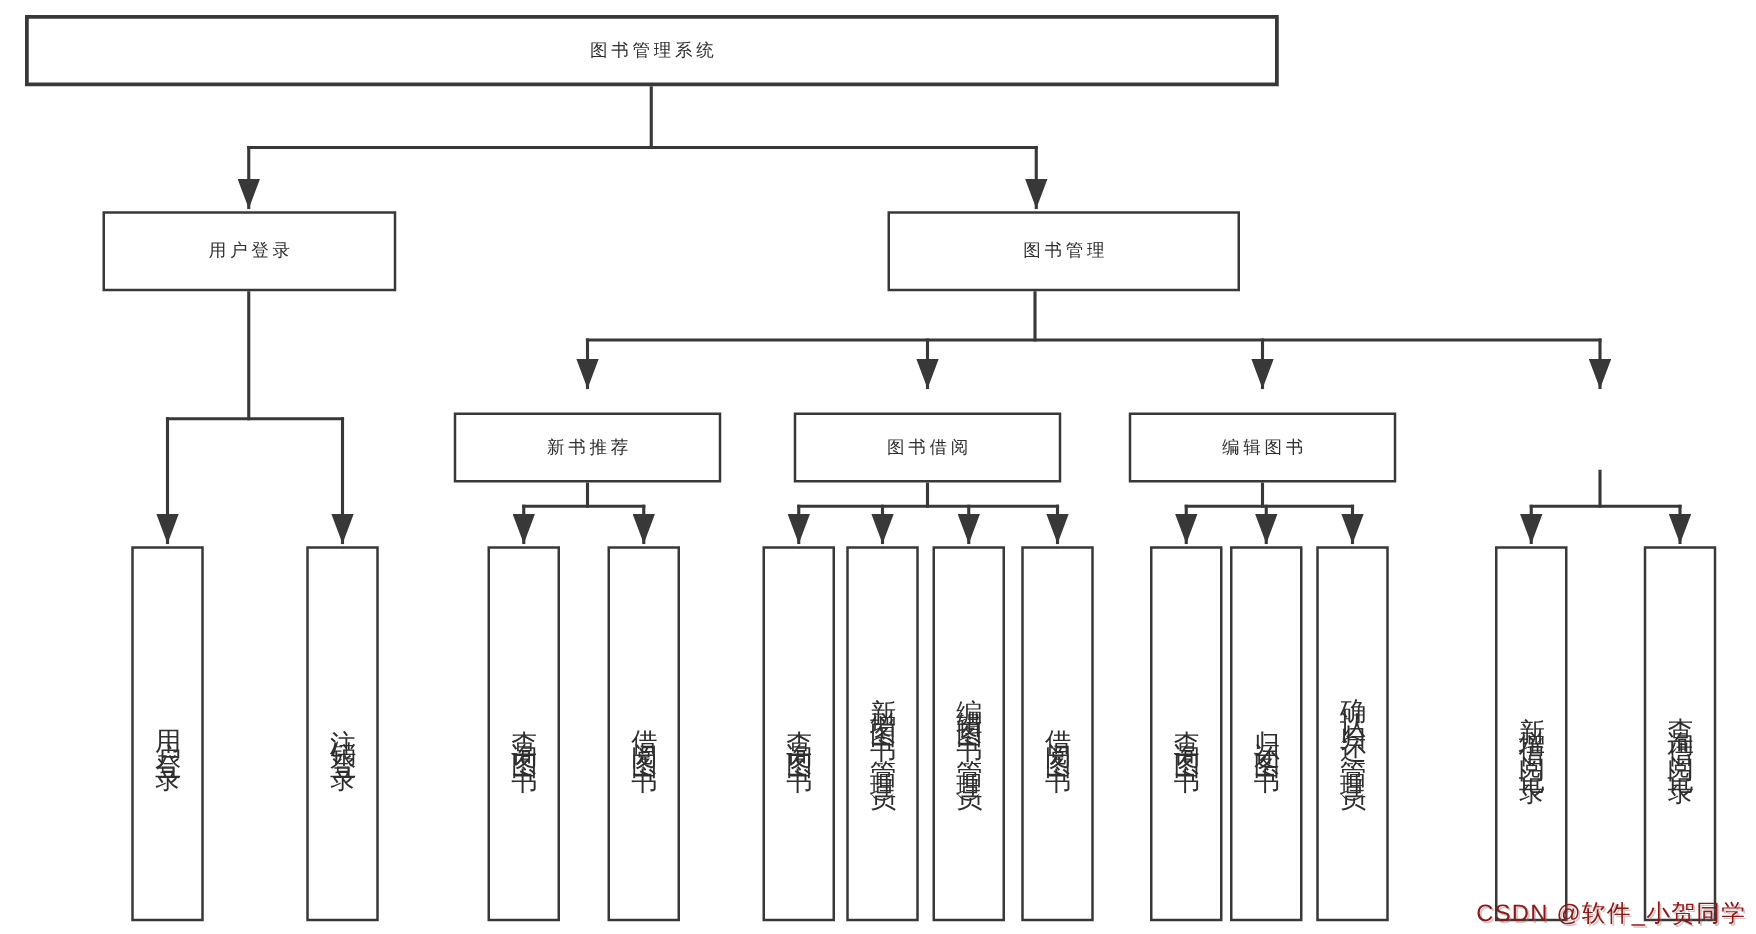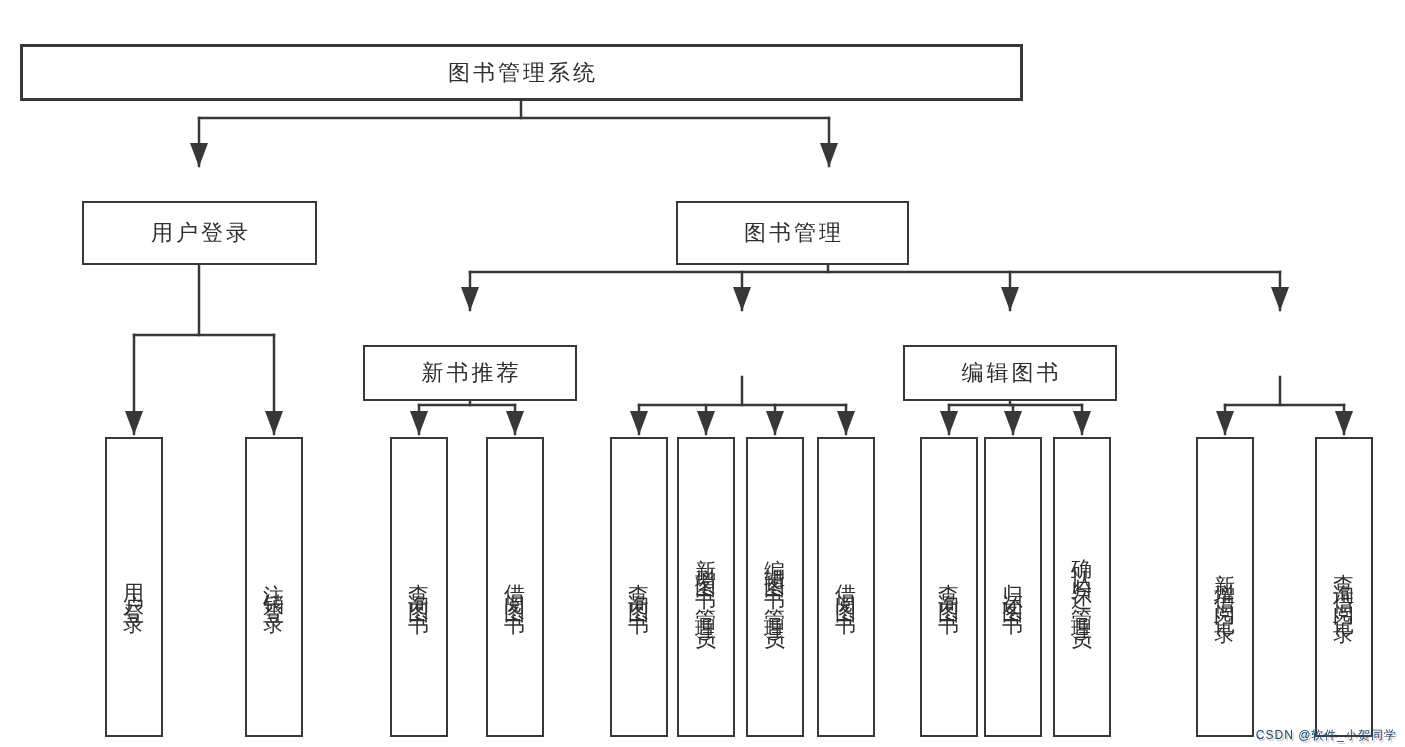--- a/index.html
+++ b/index.html
@@ -19,34 +19,33 @@
     position: absolute;
     box-sizing: border-box;
     background: #ffffff;
     border: 2px solid #383838;
     display: flex;
     align-items: center;
     justify-content: center;
     color: #2e2e2e;
   }
   .hnode {
-    font-size: 22px;
+    font-size: 14px;
     letter-spacing: 3px;
     text-indent: 3px;
     white-space: nowrap;
-    margin-top: 32px;
   }
   .root {
     left: 20px; top: 12px; width: 1003px; height: 57px;
     border-width: 3px;
   }
   .lvl2 { top: 169px; height: 64px; }
   .n-user-login   { left: 82px;  width: 235px; }
-  .n-book-mgmt    { left: 676px; width: 233px; }
-  .lvl3 { top: 313px; height: 56px; width: 214px; }
+  .n-book-mgmt    { left: 710px; width: 282px; }
+  .lvl3 { top: 330px; height: 56px; width: 214px; }
   .n-recommend { left: 363px;  }
   .n-borrow    { left: 635px;  }
   .n-current   { left: 903px;  }
   .n-records   { left: 1173px; }
   .leaf {
     top: 437px; height: 300px; width: 58px;
   }
   .leaf .vtext {
     writing-mode: vertical-rl;
     text-orientation: mixed;
@@ -66,22 +65,22 @@
   .l8  { left: 817px; }
   .l9  { left: 920px; }
   .l10 { left: 984px; }
   .l11 { left: 1053px; }
   .l12 { left: 1196px; }
   .l13 { left: 1315px; }
   #watermark {
     position: absolute;
     right: 8px;
     bottom: 3px;
-    font-size: 12px;
-    color: #0c4a6e;
+    font-size: 19px;
+    color: #7f1d1d;
     text-shadow: 1.5px 1.5px 0 rgba(196, 90, 90, 0.4);
     letter-spacing: 1px;
     white-space: nowrap;
   }
 </style>
 </head>
 <body>
 
 <div id="canvas">
 
@@ -142,20 +141,23 @@
   <div class="box lvl2 n-user-login hnode">
     <span>用户登录</span>
   </div>
   <div class="box lvl2 n-book-mgmt hnode">
     <span>图书管理</span>
   </div>
 
   <div class="box lvl3 n-recommend hnode">
     <span>新书推荐</span>
   </div>
+  <div class="box lvl3 n-borrow hnode">
+    <span>图书借阅</span>
+  </div>
   <div class="box lvl3 n-current hnode">
     <span>编辑图书</span>
   </div>
 
   <div class="box leaf l1">
     <span class="vtext">用户登录</span>
   </div>
   <div class="box leaf l2">
     <span class="vtext">注销登录</span>
   </div>

